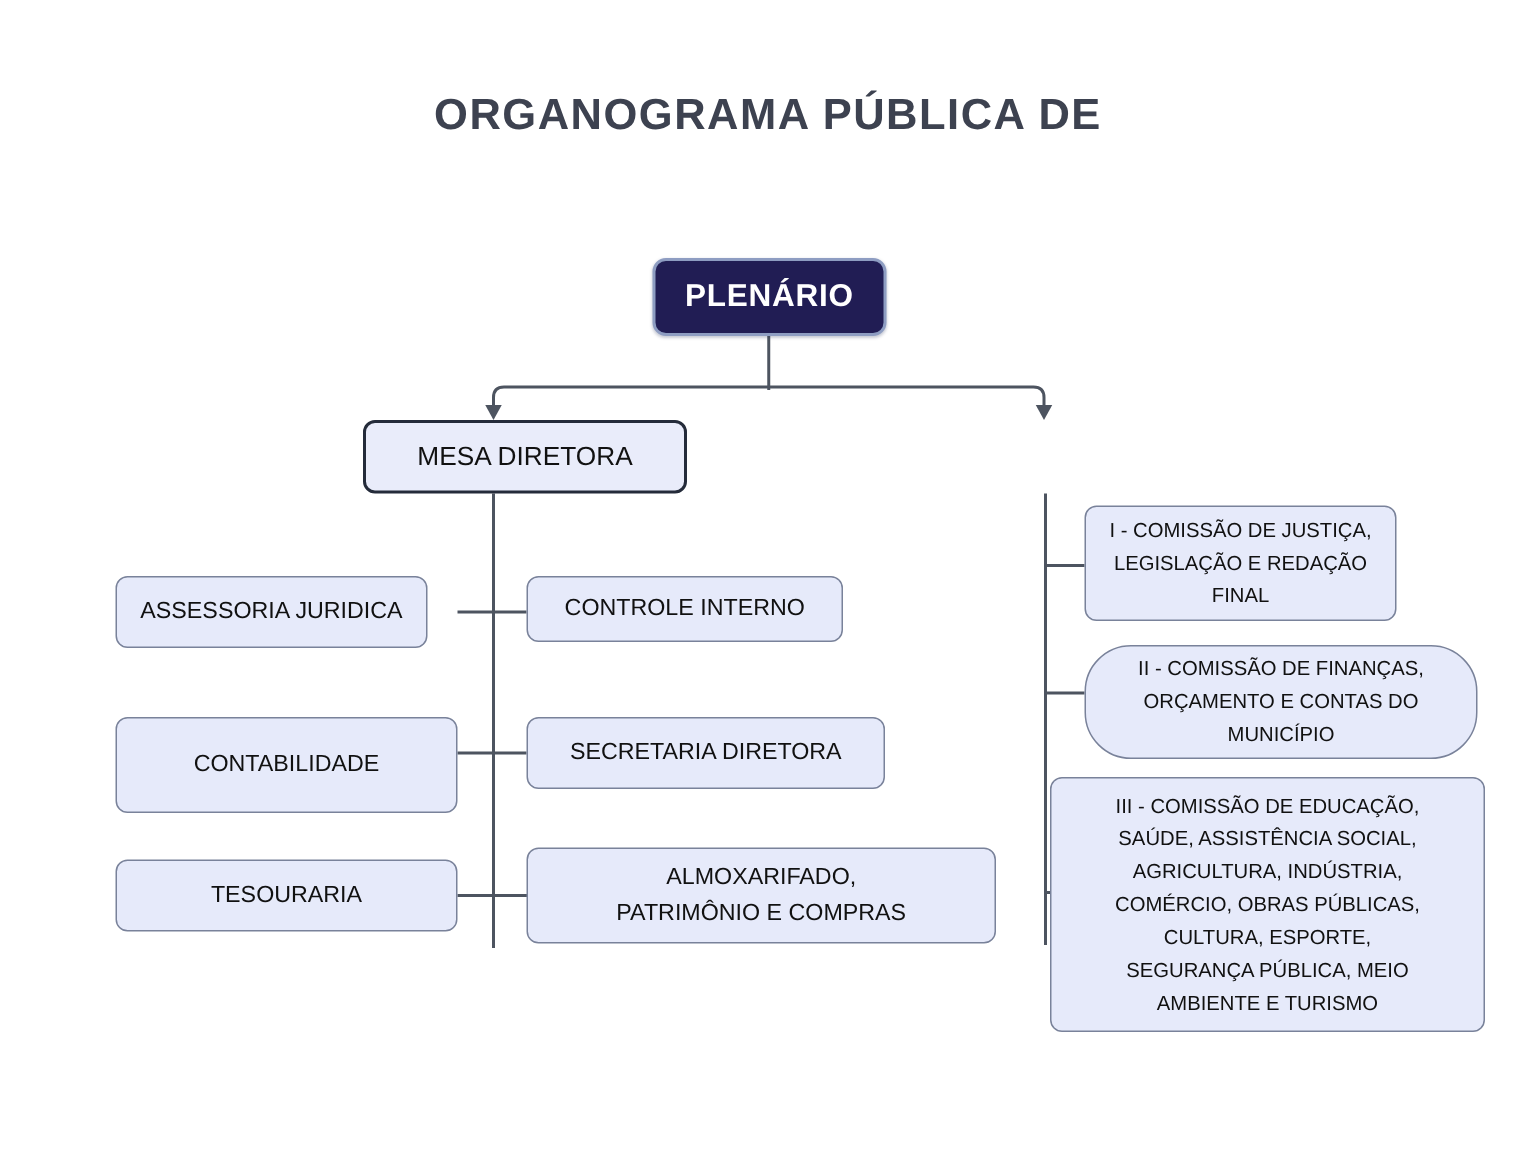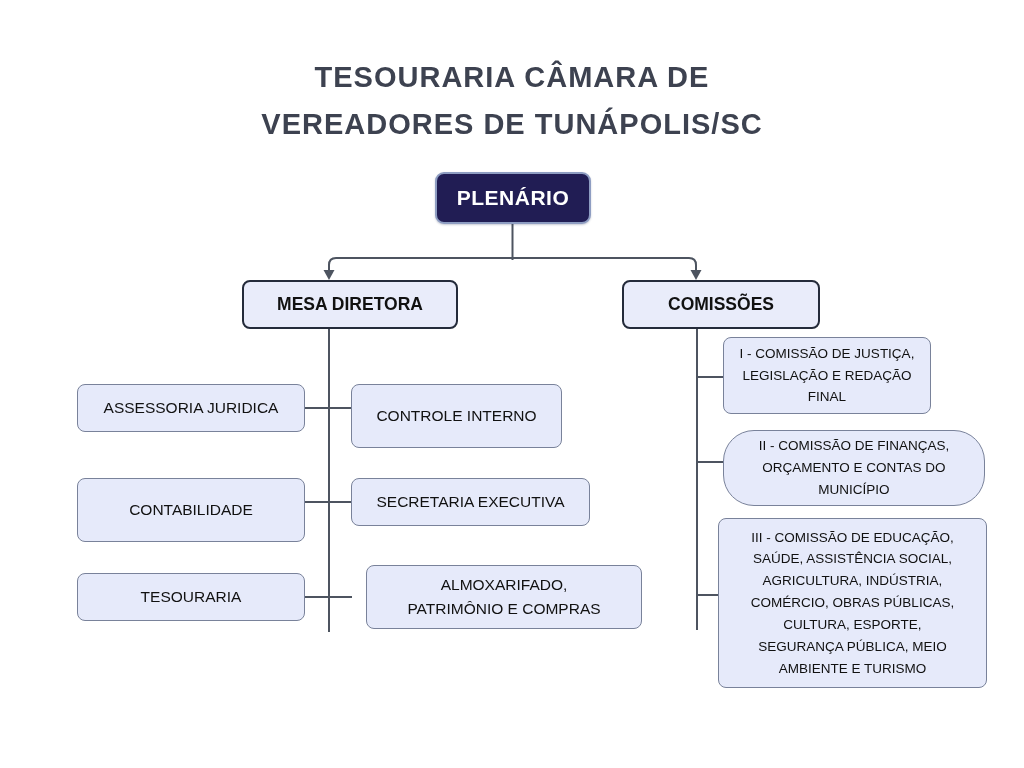--- a/index.html
+++ b/index.html
@@ -42,52 +42,51 @@
     background:var(--root-fill);
     border:2.5px solid var(--root-border);
     color:var(--root-text);
     font-size:21px;font-weight:bold;letter-spacing:.5px;
     border-radius:9px;
     box-shadow:0 1px 2px rgba(40,50,90,.25);
   }
   .node.branch{
     background:var(--branch-fill);
     border:2px solid var(--branch-border);
-    font-size:17.5px;font-weight:bold;
+    font-size:17.5px;font-weight:normal;
   }
   .node.leaf{font-size:15.5px;}
   .node.multiline{white-space:pre-line;line-height:1.55;}
   .node.commission{font-size:13.5px;line-height:1.62;white-space:pre-line;padding:8px 6px;}
 
   svg.connectors{position:absolute;left:0;top:0;pointer-events:none;}
   svg.connectors path{stroke:var(--connector);stroke-width:2;fill:none;}
   svg.connectors polygon{fill:var(--connector);stroke:none;}
 
   
   #plenario{left:435px;top:172px;width:156px;height:52px;}
   #mesa{left:242px;top:280px;width:216px;height:49px;}
   #comissoes{left:622px;top:280px;width:198px;height:49px;}
-  #assessoria{left:77px;top:384px;width:228px;height:48px;}
-  #controle{left:351px;top:384px;width:211px;height:64px;}
+  #assessoria{left:77px;top:384px;width:208px;height:48px;}
+  #controle{left:351px;top:384px;width:211px;height:44px;}
   #contabilidade{left:77px;top:478px;width:228px;height:64px;}
   #secretaria{left:351px;top:478px;width:239px;height:48px;}
   #tesouraria{left:77px;top:573px;width:228px;height:48px;}
-  #almoxarifado{left:366px;top:565px;width:276px;height:64px;font-size:15.5px;}
+  #almoxarifado{left:351px;top:565px;width:313px;height:64px;font-size:15.5px;}
   #comissao1{left:723px;top:337px;width:208px;height:77px;}
   #comissao2{left:723px;top:430px;width:262px;height:76px;border-radius:31px;}
-  #comissao3{left:718px;top:518px;width:269px;height:170px;}
+  #comissao3{left:700px;top:518px;width:290px;height:170px;}
 </style>
 </head>
 <body>
 
 <div class="stage">
 
   <div class="title">
-    <div>TESOURARIA CÂMARA DE</div>
-    <div>VEREADORES DE TUNÁPOLIS/SC</div>
+    <div>ORGANOGRAMA PÚBLICA DE</div>
   </div>
 
   <svg class="connectors" width="1024" height="768" viewBox="0 0 1024 768" aria-hidden="true">
 
     <path d="M512.5 224 L512.5 260"></path>
 
     <path d="M329 272 L329 265 Q329 258 336 258 L689 258 Q696 258 696 265 L696 272"></path>
     <polygon points="323.5,270 334.5,270 329,280"></polygon>
     <polygon points="690.5,270 701.5,270 696,280"></polygon>
 
@@ -99,29 +98,28 @@
     <path d="M697 329 L697 630"></path>
     <path d="M697 377 L723 377"></path>
     <path d="M697 462 L723 462"></path>
     <path d="M697 595 L718 595"></path>
   </svg>
 
   <div id="plenario" class="node root">PLENÁRIO</div>
 
   <div id="mesa" class="node branch">MESA DIRETORA</div>
 
-  <div id="comissoes" class="node branch">COMISSÕES</div>
 
   <div id="assessoria" class="node leaf">ASSESSORIA JURIDICA</div>
 
   <div id="controle" class="node leaf">CONTROLE INTERNO</div>
 
   <div id="contabilidade" class="node leaf">CONTABILIDADE</div>
 
-  <div id="secretaria" class="node leaf">SECRETARIA EXECUTIVA</div>
+  <div id="secretaria" class="node leaf">SECRETARIA DIRETORA</div>
 
   <div id="tesouraria" class="node leaf">TESOURARIA</div>
 
   <div id="almoxarifado" class="node leaf multiline">ALMOXARIFADO,
 PATRIMÔNIO E COMPRAS</div>
 
   <div id="comissao1" class="node commission">I - COMISSÃO DE JUSTIÇA,
 LEGISLAÇÃO E REDAÇÃO
 FINAL</div>
 

